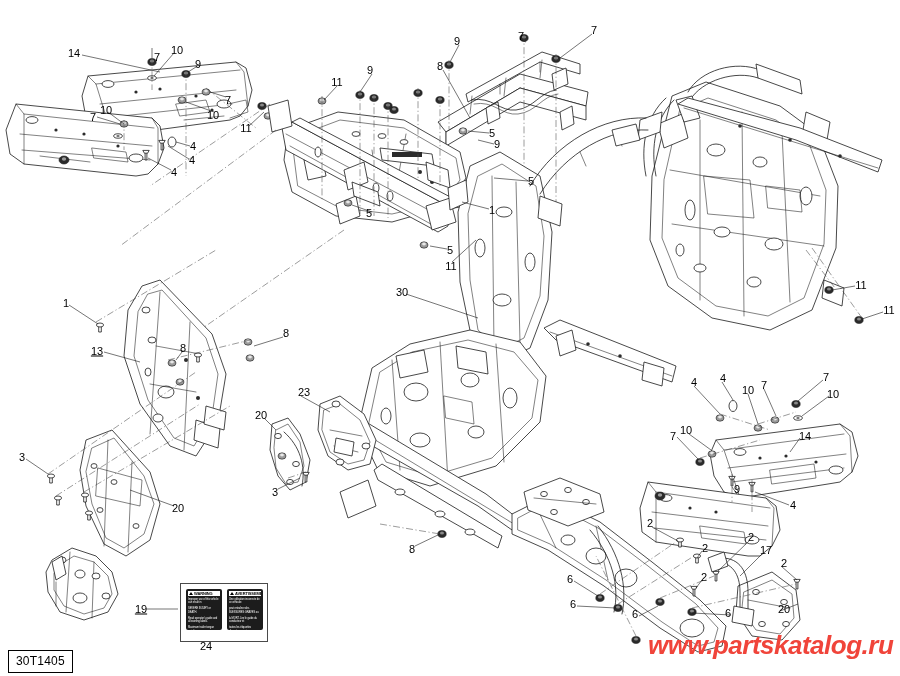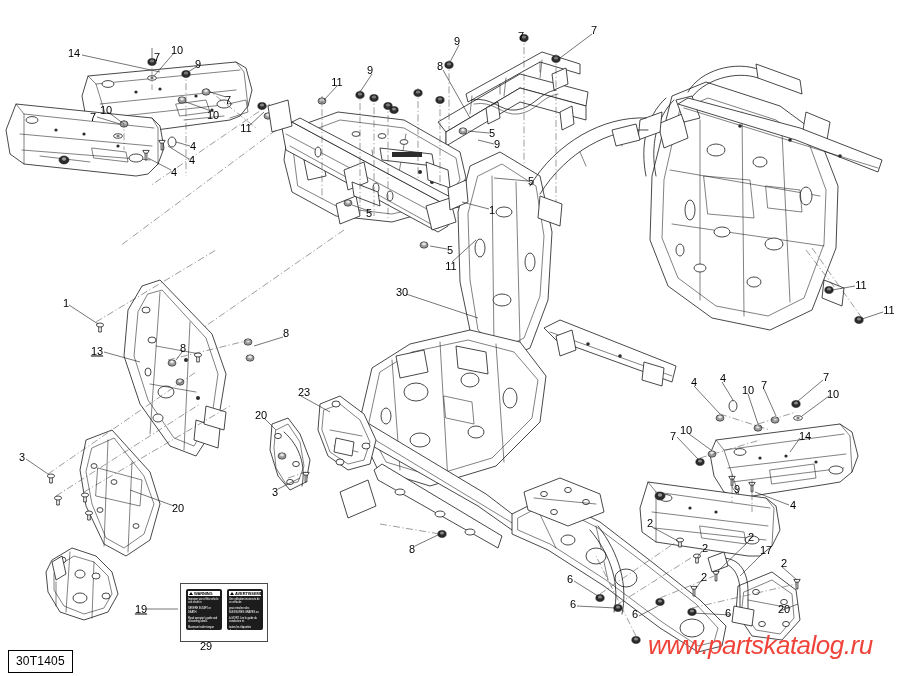--- a/index.html
+++ b/index.html
@@ -45,21 +45,21 @@
     color: #000000;
     background: #ffffff;
     letter-spacing: 0.2px;
   }
   #watermark {
     position: absolute;
     left: 648px;
     top: 630px;
     font-family: "Liberation Sans", sans-serif;
     font-size: 26px;
-    font-weight: normal;
+    font-weight: bold;
     font-style: italic;
     color: #f0443a;
     letter-spacing: -0.5px;
     user-select: none;
     text-align: right;
   }
   
   #label-group {
     position: absolute;
     left: 180px;
@@ -654,21 +654,21 @@
       <div class="callout" id="c-8-lc-a" style="left: 183px; top: 348px;">8</div>
       <div class="callout" id="c-8-lc-b" style="left: 286px; top: 333px;">8</div>
       <div class="callout" id="c-3-lc" style="left: 22px; top: 457px;">3</div>
       <div class="callout" id="c-20" style="left: 178px; top: 508px;">20</div>
       <div class="callout" id="c-18" style="left: 261px; top: 415px;">20</div>
       <div class="callout" id="c-23" style="left: 304px; top: 392px; text-align: center;">23</div>
       <div class="callout" id="c-3-b" style="left: 275px; top: 492px;">3</div>
       <div class="callout" id="c-22" style="left: 402px; top: 292px;">30</div>
       <div class="callout" id="c-8-b" style="left: 412px; top: 549px;">8</div>
       <div class="callout" id="c-19" style="left: 141px; top: 609px; text-decoration: underline;">19</div>
-      <div class="callout" id="c-24" style="left: 206px; top: 646px;">29</div>
+      <div class="callout" id="c-24" style="left: 206px; top: 646px;">24</div>
       <div class="callout" id="c-11-r-a" style="left: 861px; top: 285px;">11</div>
       <div class="callout" id="c-11-r-b" style="left: 889px; top: 310px;">11</div>
       <div class="callout" id="c-4-br-a" style="left: 694px; top: 382px;">4</div>
       <div class="callout" id="c-4-br-b" style="left: 723px; top: 378px;">4</div>
       <div class="callout" id="c-10-br-a" style="left: 748px; top: 390px;">10</div>
       <div class="callout" id="c-7-br-a" style="left: 764px; top: 385px;">7</div>
       <div class="callout" id="c-7-br-b" style="left: 826px; top: 377px;">7</div>
       <div class="callout" id="c-10-br-b" style="left: 833px; top: 394px;">10</div>
       <div class="callout" id="c-7-br-c" style="left: 673px; top: 436px;">7</div>
       <div class="callout" id="c-10-br-c" style="left: 686px; top: 430px;">10</div>

